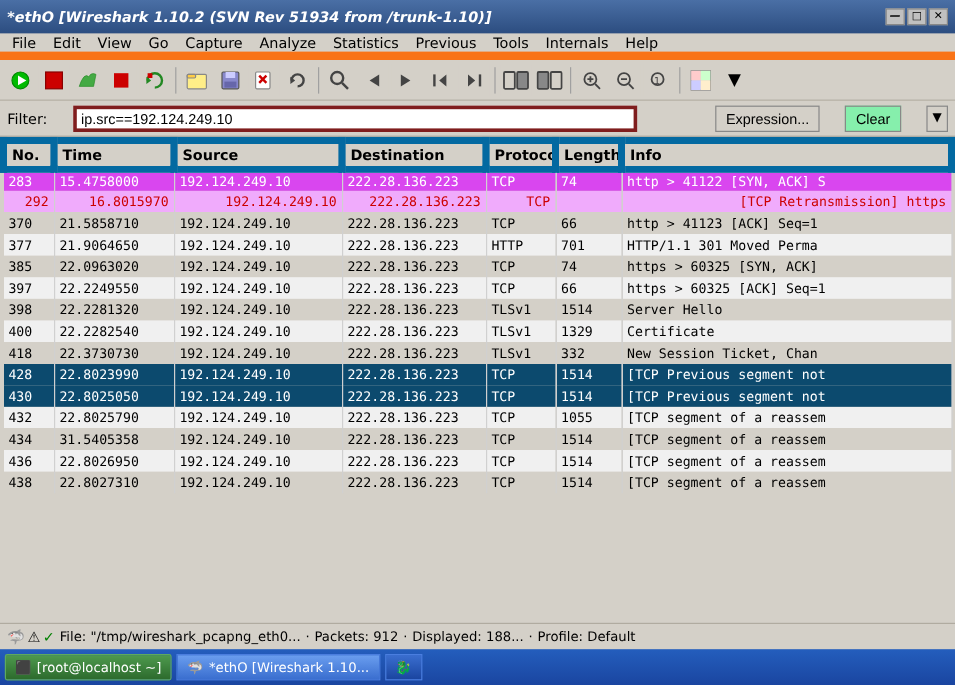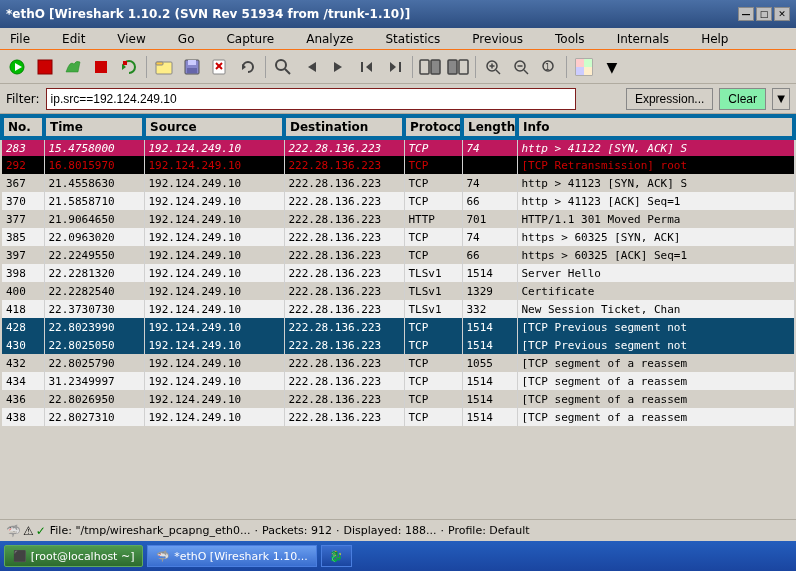--- a/index.html
+++ b/index.html
@@ -16,20 +16,21 @@
     #title-bar {
       background: linear-gradient(to bottom, #4a6fa5, #2c4d80);
       color: white;
       height: 28px;
       display: flex;
       align-items: center;
       justify-content: space-between;
       padding: 0 6px;
       font-size: 12px;
       font-weight: bold;
+      font-style: italic;
     }
     #title-bar-controls {
       display: flex;
       gap: 2px;
     }
     .title-btn {
       width: 16px;
       height: 14px;
       background: #c0c0c0;
       border: 1px solid #888;
@@ -41,22 +42,22 @@
       color: #000;
     }
 
     
     #menu-bar {
       background: #d4d0c8;
       height: 22px;
       display: flex;
       align-items: center;
       padding: 0 4px;
-      border-bottom: 1px solid #f97316;
-      gap: 20px;
+      border-bottom: 7px solid #f97316;
+      gap: 2px;
     }
     .menu-item {
       padding: 2px 6px;
       cursor: pointer;
       font-size: 12px;
       color: #000;
     }
 
     
     #toolbar {
@@ -88,31 +89,31 @@
     }
 
     
     #filter-bar {
       background: #d4d0c8;
       height: 30px;
       display: flex;
       align-items: center;
       padding: 2px 6px;
       border-bottom: 1px solid #b0aba0;
-      gap: 6px;
+      gap: 21px;
     }
     #filter-label {
       font-size: 12px;
       color: #000;
       white-space: nowrap;
     }
     #filter-input {
       flex: 1;
       height: 22px;
-      border: 1px solid #7f1d1d;
+      border: 3px solid #7f1d1d;
       padding: 0 4px;
       font-size: 12px;
       background: white;
     }
     #expression-btn {
       height: 22px;
       padding: 0 8px;
       background: #d4d0c8;
       border: 1px solid #888;
       font-size: 12px;
@@ -144,42 +145,42 @@
       border-collapse: collapse;
       font-size: 11.5px;
       table-layout: fixed;
     }
     #packet-table thead {
       background: #d4d0c8;
       position: sticky;
       top: 0;
     }
     #packet-table thead th {
-      border: 4px solid #0369a1;
+      border: 6px solid #0369a1;
       padding: 2px 4px;
       text-align: left;
       font-weight: bold;
       font-size: 12px;
       white-space: nowrap;
       overflow: hidden;
     }
     #packet-table tbody tr {
       height: 18px;
     }
     #packet-table tbody tr:nth-child(even) {
       background: #f0f0f0;
     }
     #packet-table tbody tr.selected-row {
-      background: #be185d;
+      background: #d946ef;
       color: white;
-      font-style: italic;
     }
     #packet-table tbody tr.red-row {
-      background: #000000;
+      background: #f0abfc;
       color: #cc0000;
+      text-align: right;
     }
     #packet-table tbody tr.dark-row {
       background: #0c4a6e;
       color: white;
     }
     #packet-table tbody td {
       border-right: 1px solid #d0d0d0;
       padding: 1px 4px;
       white-space: nowrap;
       overflow: hidden;
@@ -462,30 +463,21 @@
             <td>74</td>
             <td>http &gt; 41122 [SYN, ACK] S</td>
           </tr>
           <tr class="red-row">
             <td>292</td>
             <td>16.8015970</td>
             <td>192.124.249.10</td>
             <td>222.28.136.223</td>
             <td>TCP</td>
             <td></td>
-            <td>[TCP Retransmission] root</td>
-          </tr>
-          <tr>
-            <td>367</td>
-            <td>21.4558630</td>
-            <td>192.124.249.10</td>
-            <td>222.28.136.223</td>
-            <td>TCP</td>
-            <td>74</td>
-            <td>http &gt; 41123 [SYN, ACK] S</td>
+            <td>[TCP Retransmission] https</td>
           </tr>
           <tr>
             <td>370</td>
             <td>21.5858710</td>
             <td>192.124.249.10</td>
             <td>222.28.136.223</td>
             <td>TCP</td>
             <td>66</td>
             <td>http &gt; 41123 [ACK] Seq=1</td>
           </tr>
@@ -565,21 +557,21 @@
             <td>432</td>
             <td>22.8025790</td>
             <td>192.124.249.10</td>
             <td>222.28.136.223</td>
             <td>TCP</td>
             <td>1055</td>
             <td>[TCP segment of a reassem</td>
           </tr>
           <tr>
             <td>434</td>
-            <td>31.2349997</td>
+            <td>31.5405358</td>
             <td>192.124.249.10</td>
             <td>222.28.136.223</td>
             <td>TCP</td>
             <td>1514</td>
             <td>[TCP segment of a reassem</td>
           </tr>
           <tr>
             <td>436</td>
             <td>22.8026950</td>
             <td>192.124.249.10</td>

